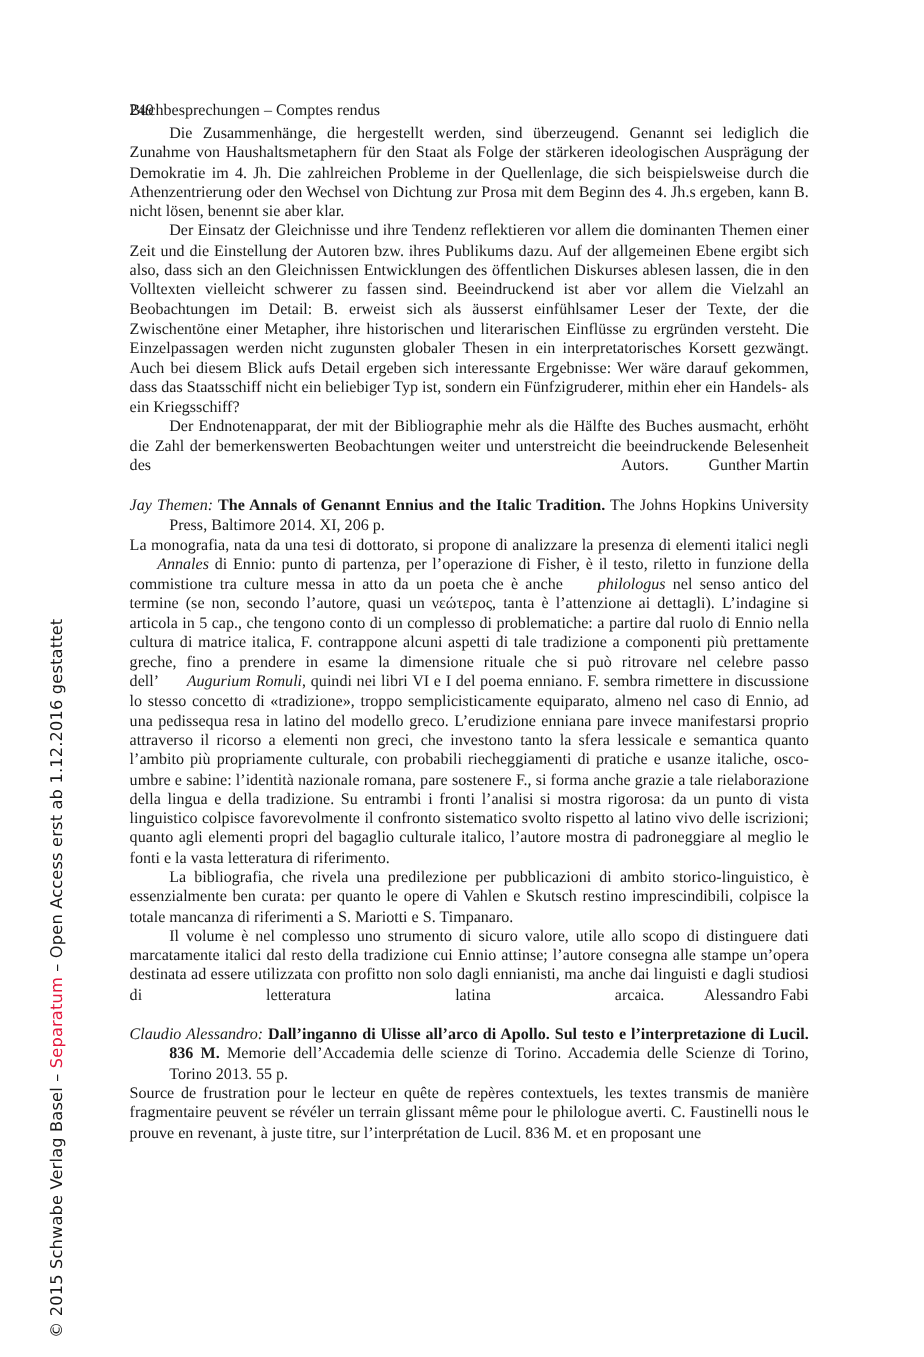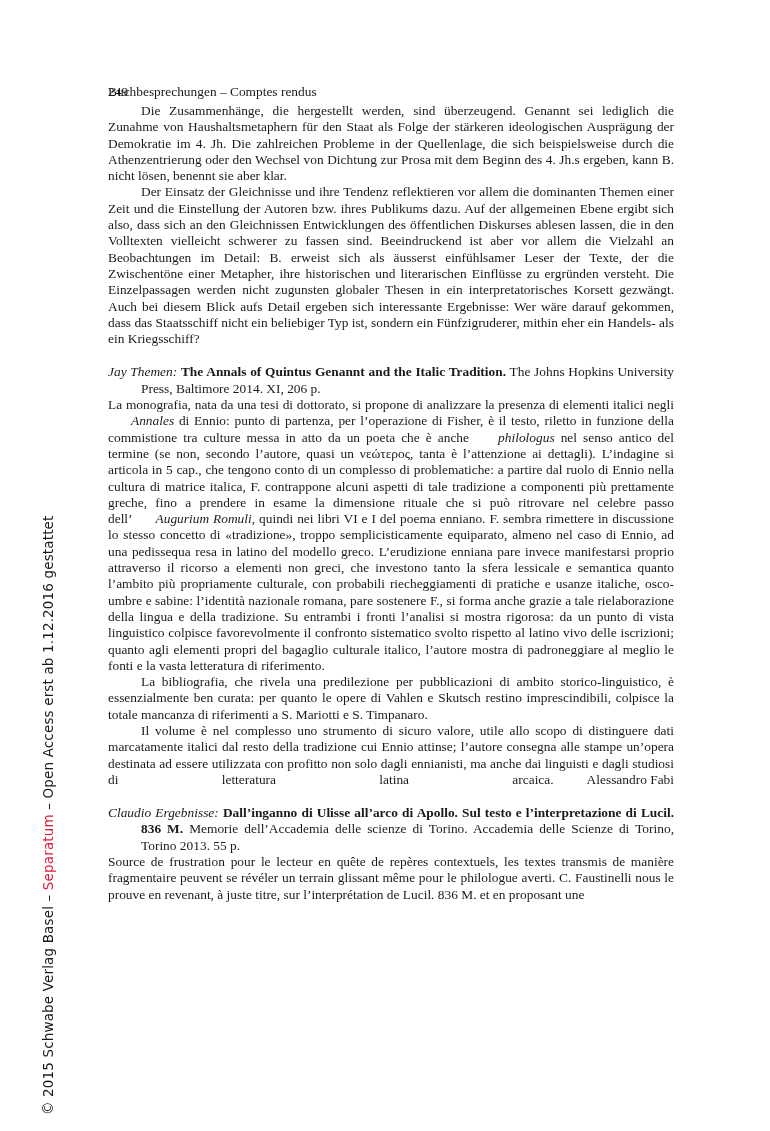--- a/index.html
+++ b/index.html
@@ -30,28 +30,29 @@
 
 <div class="page">
   <div class="running-head">
     <span class="page-number">249</span>
     <span class="head-title">Buchbesprechungen – Comptes rendus</span>
   </div>
 
   <div>
     <p class="indent">Die Zusammenhänge, die hergestellt werden, sind überzeugend. Genannt sei lediglich die Zunahme von Haushaltsmetaphern für den Staat als Folge der stärkeren ideologischen Ausprägung der Demokratie im 4. Jh. Die zahlreichen Probleme in der Quellenlage, die sich beispielsweise durch die Athenzentrierung oder den Wechsel von Dichtung zur Prosa mit dem Beginn des 4. Jh.s ergeben, kann B. nicht lösen, benennt sie aber klar.</p>
     <p class="indent">Der Einsatz der Gleichnisse und ihre Tendenz reflektieren vor allem die dominanten Themen einer Zeit und die Einstellung der Autoren bzw. ihres Publikums dazu. Auf der allgemeinen Ebene ergibt sich also, dass sich an den Gleichnissen Entwicklungen des öffentlichen Diskurses ablesen lassen, die in den Volltexten vielleicht schwerer zu fassen sind. Beeindruckend ist aber vor allem die Vielzahl an Beobachtungen im Detail: B. erweist sich als äusserst einfühlsamer Leser der Texte, der die Zwischentöne einer Metapher, ihre historischen und literarischen Einflüsse zu ergründen versteht. Die Einzelpassagen werden nicht zugunsten globaler Thesen in ein interpretatorisches Korsett gezwängt. Auch bei diesem Blick aufs Detail ergeben sich interessante Ergebnisse: Wer wäre darauf gekommen, dass das Staatsschiff nicht ein beliebiger Typ ist, sondern ein Fünfzigruderer, mithin eher ein Handels- als ein Kriegsschiff?</p>
+    <p class="indent signature-line"><span>Der Endnotenapparat, der mit der Bibliographie mehr als die Hälfte des Buches ausmacht, erhöht die Zahl der bemerkenswerten Beobachtungen weiter und unterstreicht die beeindruckende Belesenheit des Autors.</span> <span class="signature">Gunther Martin</span></p>
   </div>
 
   <div class="review-entry">
-    <p class="citation"><span class="author">Jay Themen:</span> <span class="book-title">The Annals of Quintus Genannt and the Italic Tradition.</span> <span>The Johns Hopkins University Press, Baltimore 2014. XI, 206 p.</span></p>
+    <p class="citation"><span class="author">Jay Themen:</span> <span class="book-title">The Annals of Genannt Ennius and the Italic Tradition.</span> <span>The Johns Hopkins University Press, Baltimore 2014. XI, 206 p.</span></p>
     <p><span>La monografia, nata da una tesi di dottorato, si propone di analizzare la presenza di elementi italici negli </span><em>Annales</em><span> di Ennio: punto di partenza, per l’operazione di Fisher, è il testo, riletto in funzione della commistione tra culture messa in atto da un poeta che è anche </span><em>philologus</em><span> nel senso antico del termine (se non, secondo l’autore, quasi un νεώτερος, tanta è l’attenzione ai dettagli). L’indagine si articola in 5 cap., che tengono conto di un complesso di problematiche: a partire dal ruolo di Ennio nella cultura di matrice italica, F. contrappone alcuni aspetti di tale tradizione a componenti più prettamente greche, fino a prendere in esame la dimensione rituale che si può ritrovare nel celebre passo dell’</span><em>Augurium Romuli</em><span>, quindi nei libri VI e I del poema enniano. F. sembra rimettere in discussione lo stesso concetto di «tradizione», troppo semplicisticamente equiparato, almeno nel caso di Ennio, ad una pedissequa resa in latino del modello greco. L’erudizione enniana pare invece manifestarsi proprio attraverso il ricorso a elementi non greci, che investono tanto la sfera lessicale e semantica quanto l’ambito più propriamente culturale, con probabili riecheggiamenti di pratiche e usanze italiche, osco-umbre e sabine: l’identità nazionale romana, pare sostenere F., si forma anche grazie a tale rielaborazione della lingua e della tradizione. Su entrambi i fronti l’analisi si mostra rigorosa: da un punto di vista linguistico colpisce favorevolmente il confronto sistematico svolto rispetto al latino vivo delle iscrizioni; quanto agli elementi propri del bagaglio culturale italico, l’autore mostra di padroneggiare al meglio le fonti e la vasta letteratura di riferimento.</span></p>
     <p class="indent">La bibliografia, che rivela una predilezione per pubblicazioni di ambito storico-linguistico, è essenzialmente ben curata: per quanto le opere di Vahlen e Skutsch restino imprescindibili, colpisce la totale mancanza di riferimenti a S. Mariotti e S. Timpanaro.</p>
     <p class="indent signature-line"><span>Il volume è nel complesso uno strumento di sicuro valore, utile allo scopo di distinguere dati marcatamente italici dal resto della tradizione cui Ennio attinse; l’autore consegna alle stampe un’opera destinata ad essere utilizzata con profitto non solo dagli ennianisti, ma anche dai linguisti e dagli studiosi di letteratura latina arcaica.</span> <span class="signature">Alessandro Fabi</span></p>
   </div>
 
   <div class="review-entry">
-    <p class="citation"><span class="author">Claudio Ergebnisse:</span> <span class="book-title">Dall’inganno di Ulisse all’arco di Apollo. Sul testo e l’interpretazione di Lucil. 836 M.</span> <span>Memorie dell’Accademia delle scienze di Torino. Accademia delle Scienze di Torino, Torino 2013. 55 p.</span></p>
+    <p class="citation"><span class="author">Claudio Alessandro:</span> <span class="book-title">Dall’inganno di Ulisse all’arco di Apollo. Sul testo e l’interpretazione di Lucil. 836 M.</span> <span>Memorie dell’Accademia delle scienze di Torino. Accademia delle Scienze di Torino, Torino 2013. 55 p.</span></p>
     <p>Source de frustration pour le lecteur en quête de repères contextuels, les textes transmis de manière fragmentaire peuvent se révéler un terrain glissant même pour le philologue averti. C. Faustinelli nous le prouve en revenant, à juste titre, sur l’interprétation de Lucil. 836 M. et en proposant une</p>
   </div>
 </div>
 
 <div class="sidebar-notice"><span>© 2015 Schwabe Verlag Basel – </span><span class="accent">Separatum</span><span> – Open Access erst ab 1.12.2016 gestattet</span></div>
 
 </body></html>

